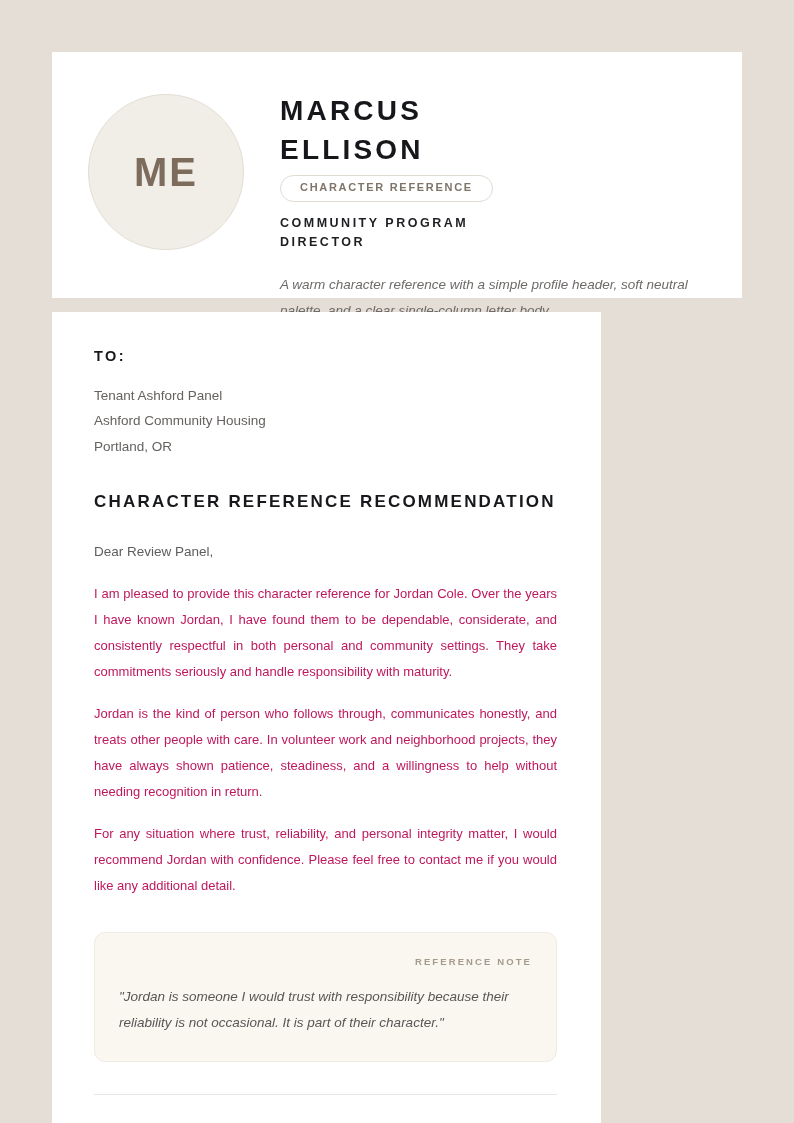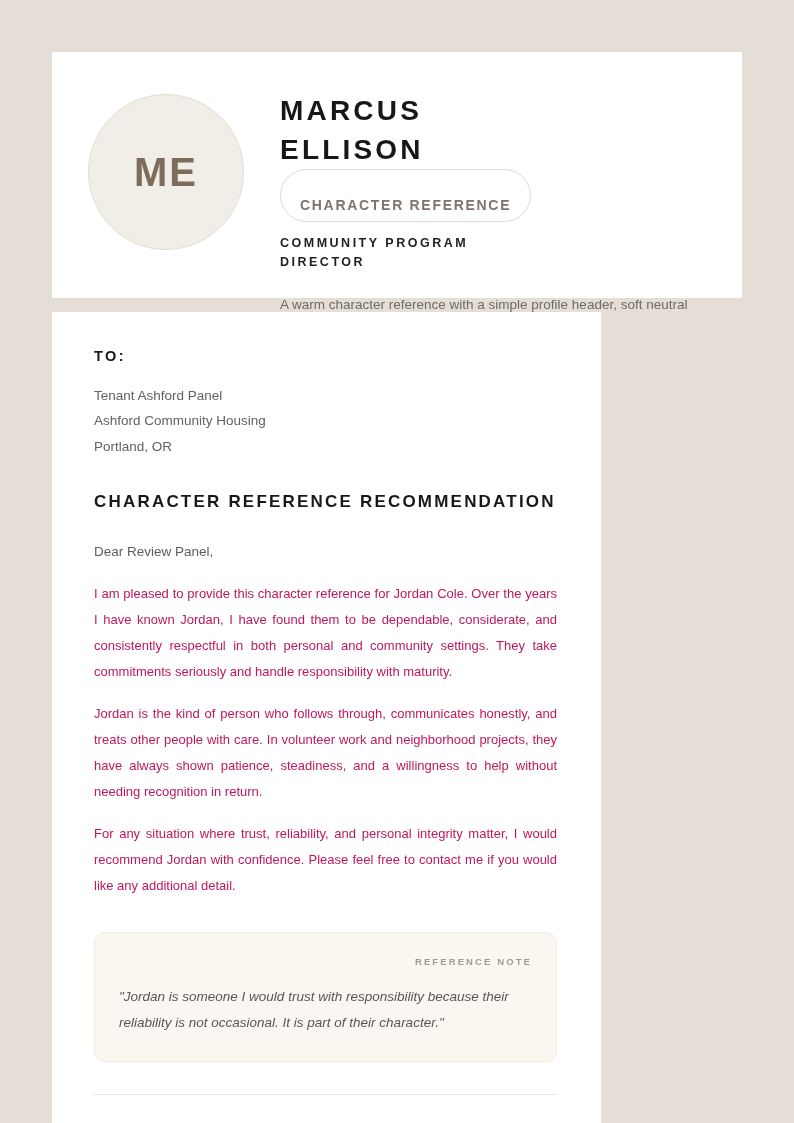--- a/index.html
+++ b/index.html
@@ -75,24 +75,25 @@
     font-weight: bold;
     letter-spacing: 3.2px;
     line-height: 1.38;
     color: #16171a;
     text-transform: uppercase;
     max-width: 250px;
   }
 
   .badge {
     flex: 0 0 auto;
+    margin-top: 6px;
     border: 1px solid #e0dbd2;
     border-radius: 999px;
-    padding: 27px 19px 8px 19px;
-    font-size: 14px;
+    padding: 5px 19px 8px 19px;
+    font-size: 11px;
     font-weight: bold;
     letter-spacing: 1.7px;
     color: #7e7469;
     text-transform: uppercase;
     white-space: nowrap;
     background: #fff;
   }
 
   .job-title {
     margin-top: 12px;
@@ -104,20 +105,21 @@
     text-transform: uppercase;
     max-width: 260px;
   }
 
   .header-desc {
     margin-top: 20px;
     font-size: 13.5px;
     line-height: 1.95;
     color: #6d6a68;
     max-width: 432px;
+    font-style: italic;
   }
 
   
   .body-card {
     position: absolute;
     left: 52px;
     top: 312px;
     width: 549px;
     height: 811px;
     background: #ffffff;

